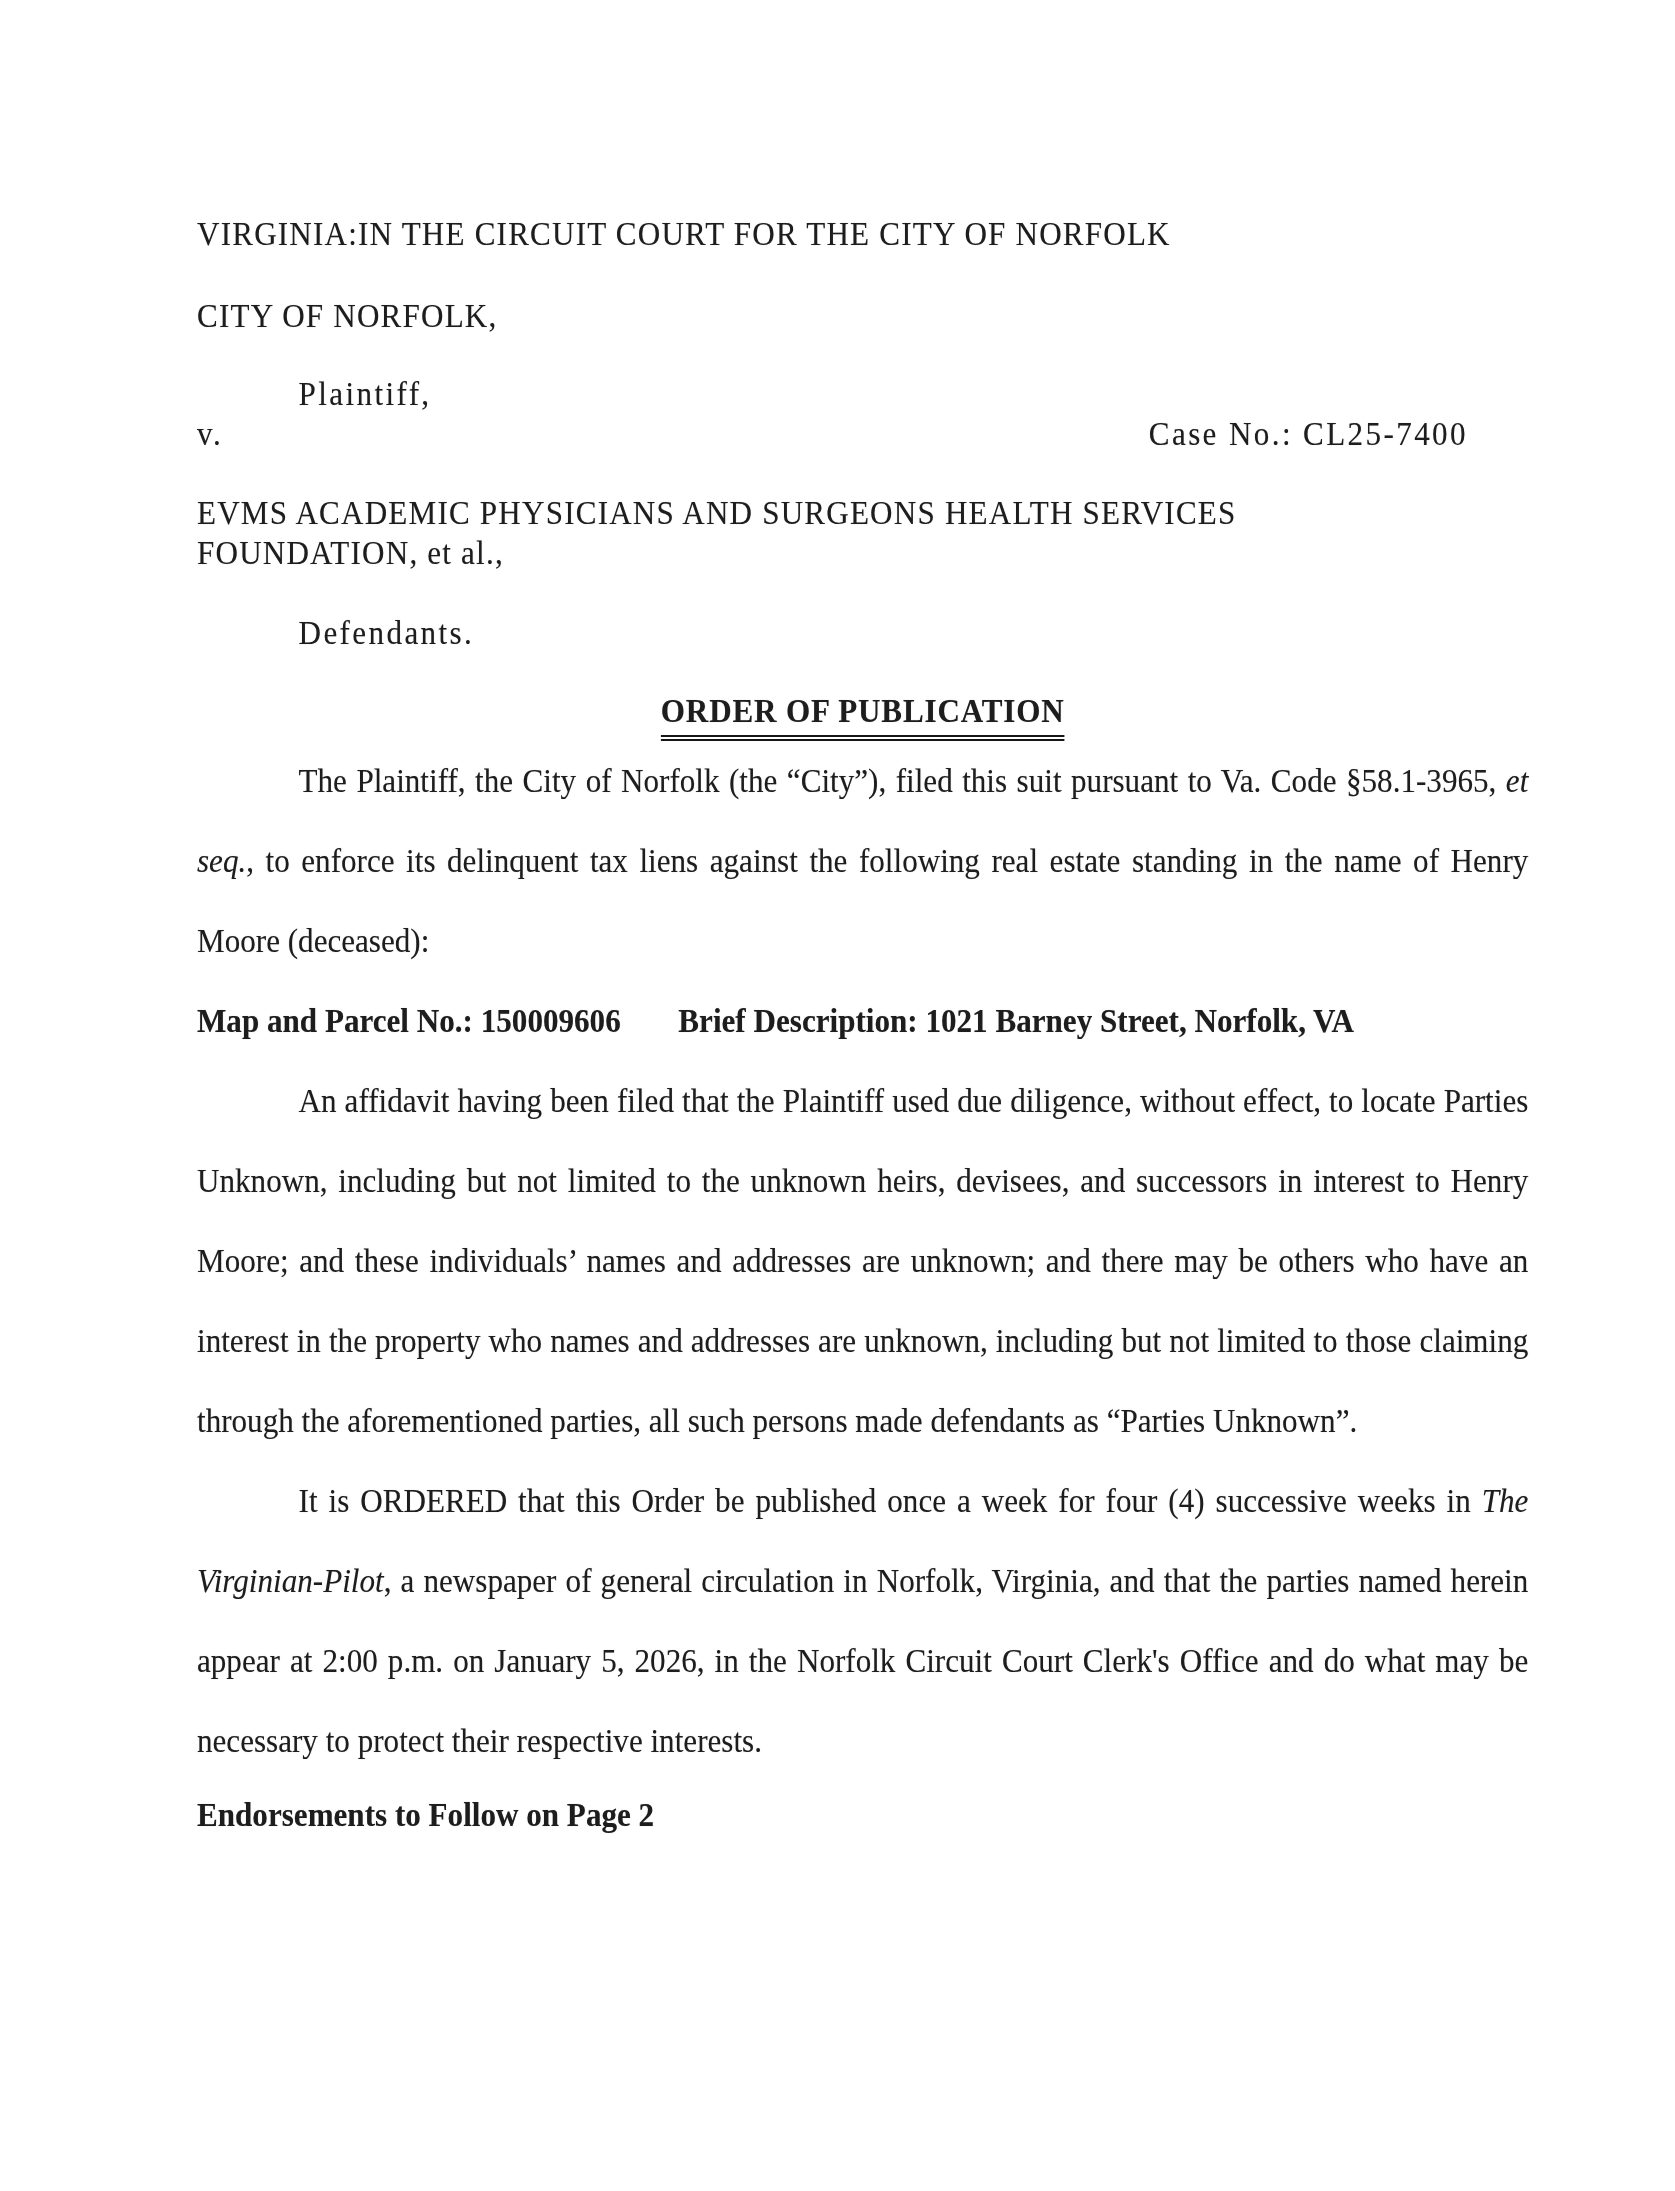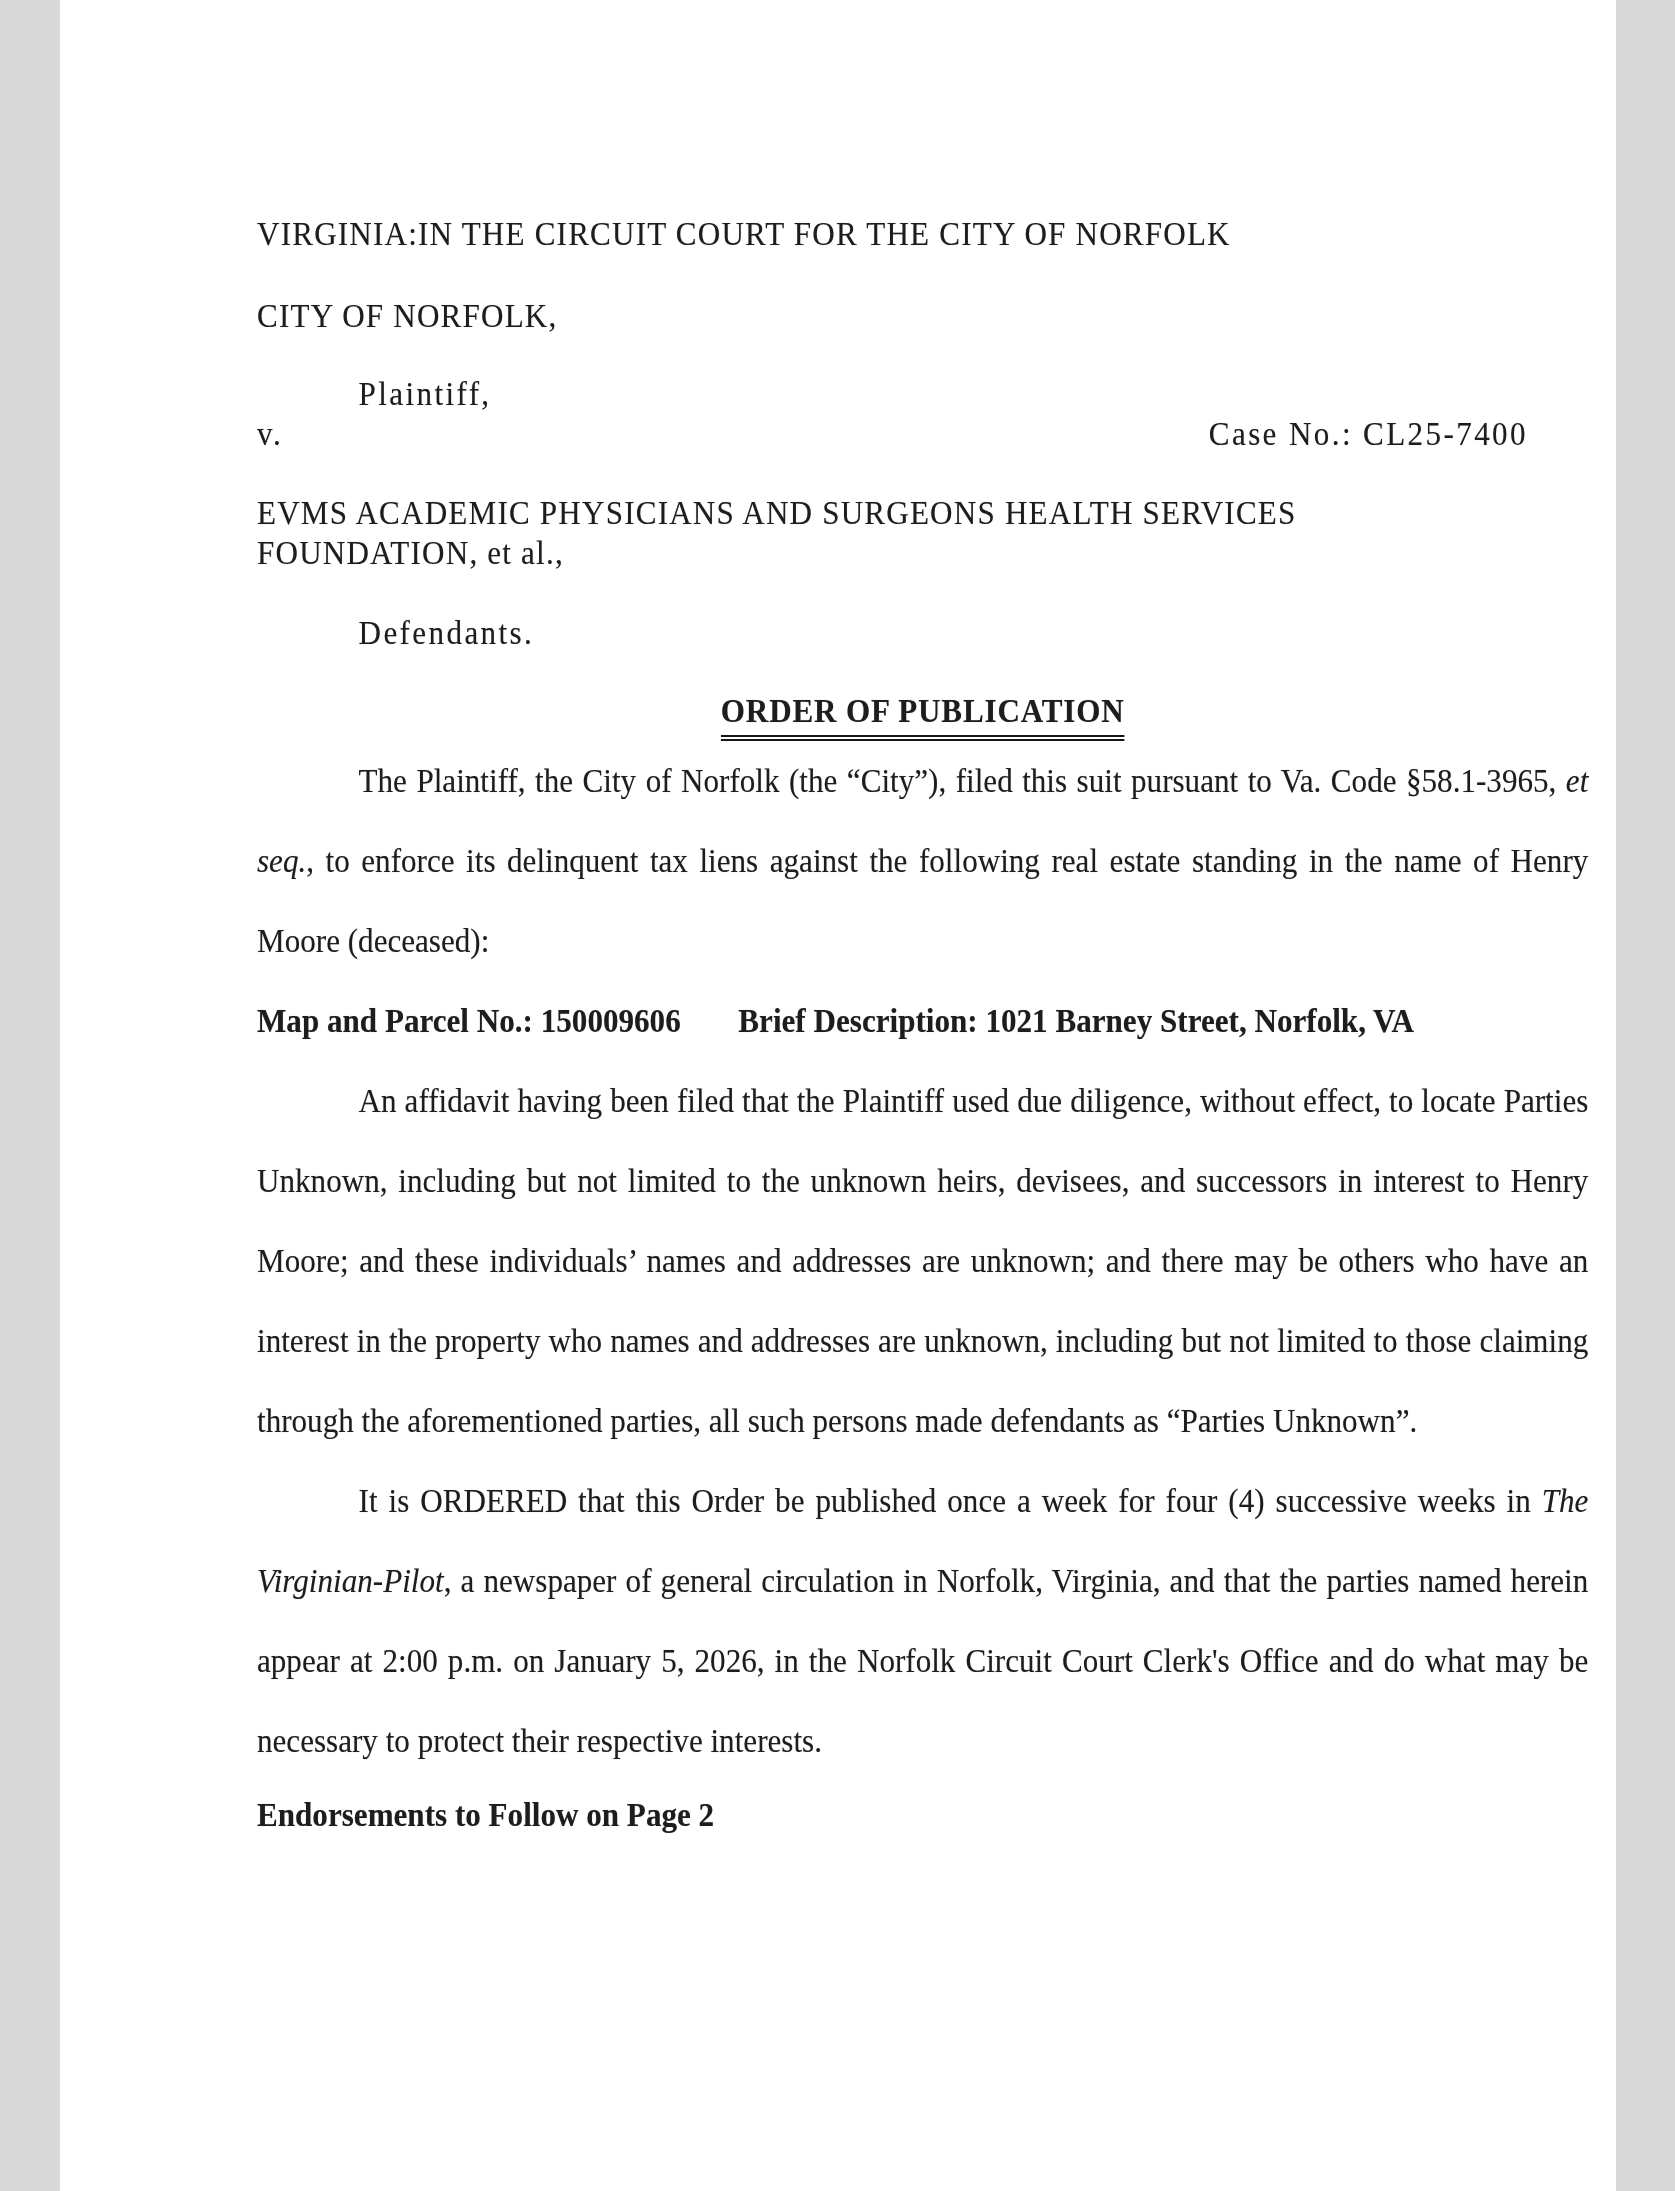--- a/index.html
+++ b/index.html
@@ -2,21 +2,21 @@
 <html style="font-size:13.7px"><head>
 <meta charset="utf-8">
 <style>
   html, body {
     margin: 0;
     padding: 0;
     background: #d9d9d9;
   }
   .page {
     position: relative;
-    width: 1556px;
+    width: 1675px;
     height: 2192px;
     margin: 0 auto;
     background: #ffffff;
     overflow: hidden;
     font-family: "Liberation Serif", "DejaVu Serif", serif;
     color: #1d1d1d;
   }
   
   .content {
     position: absolute;

